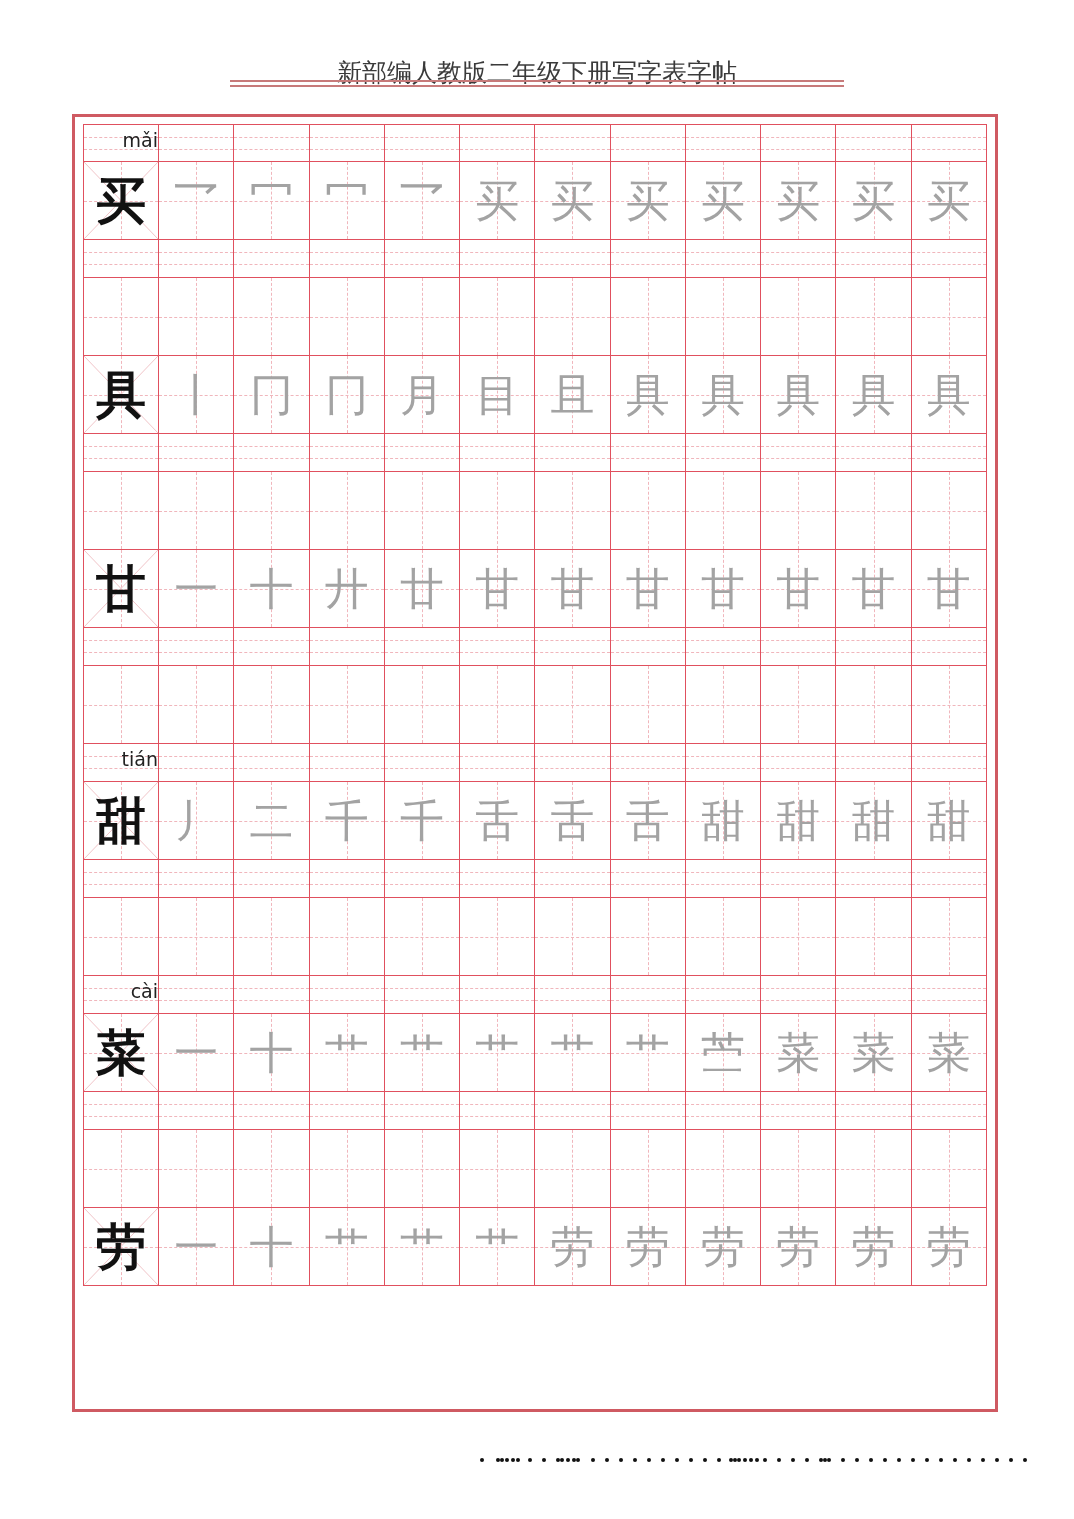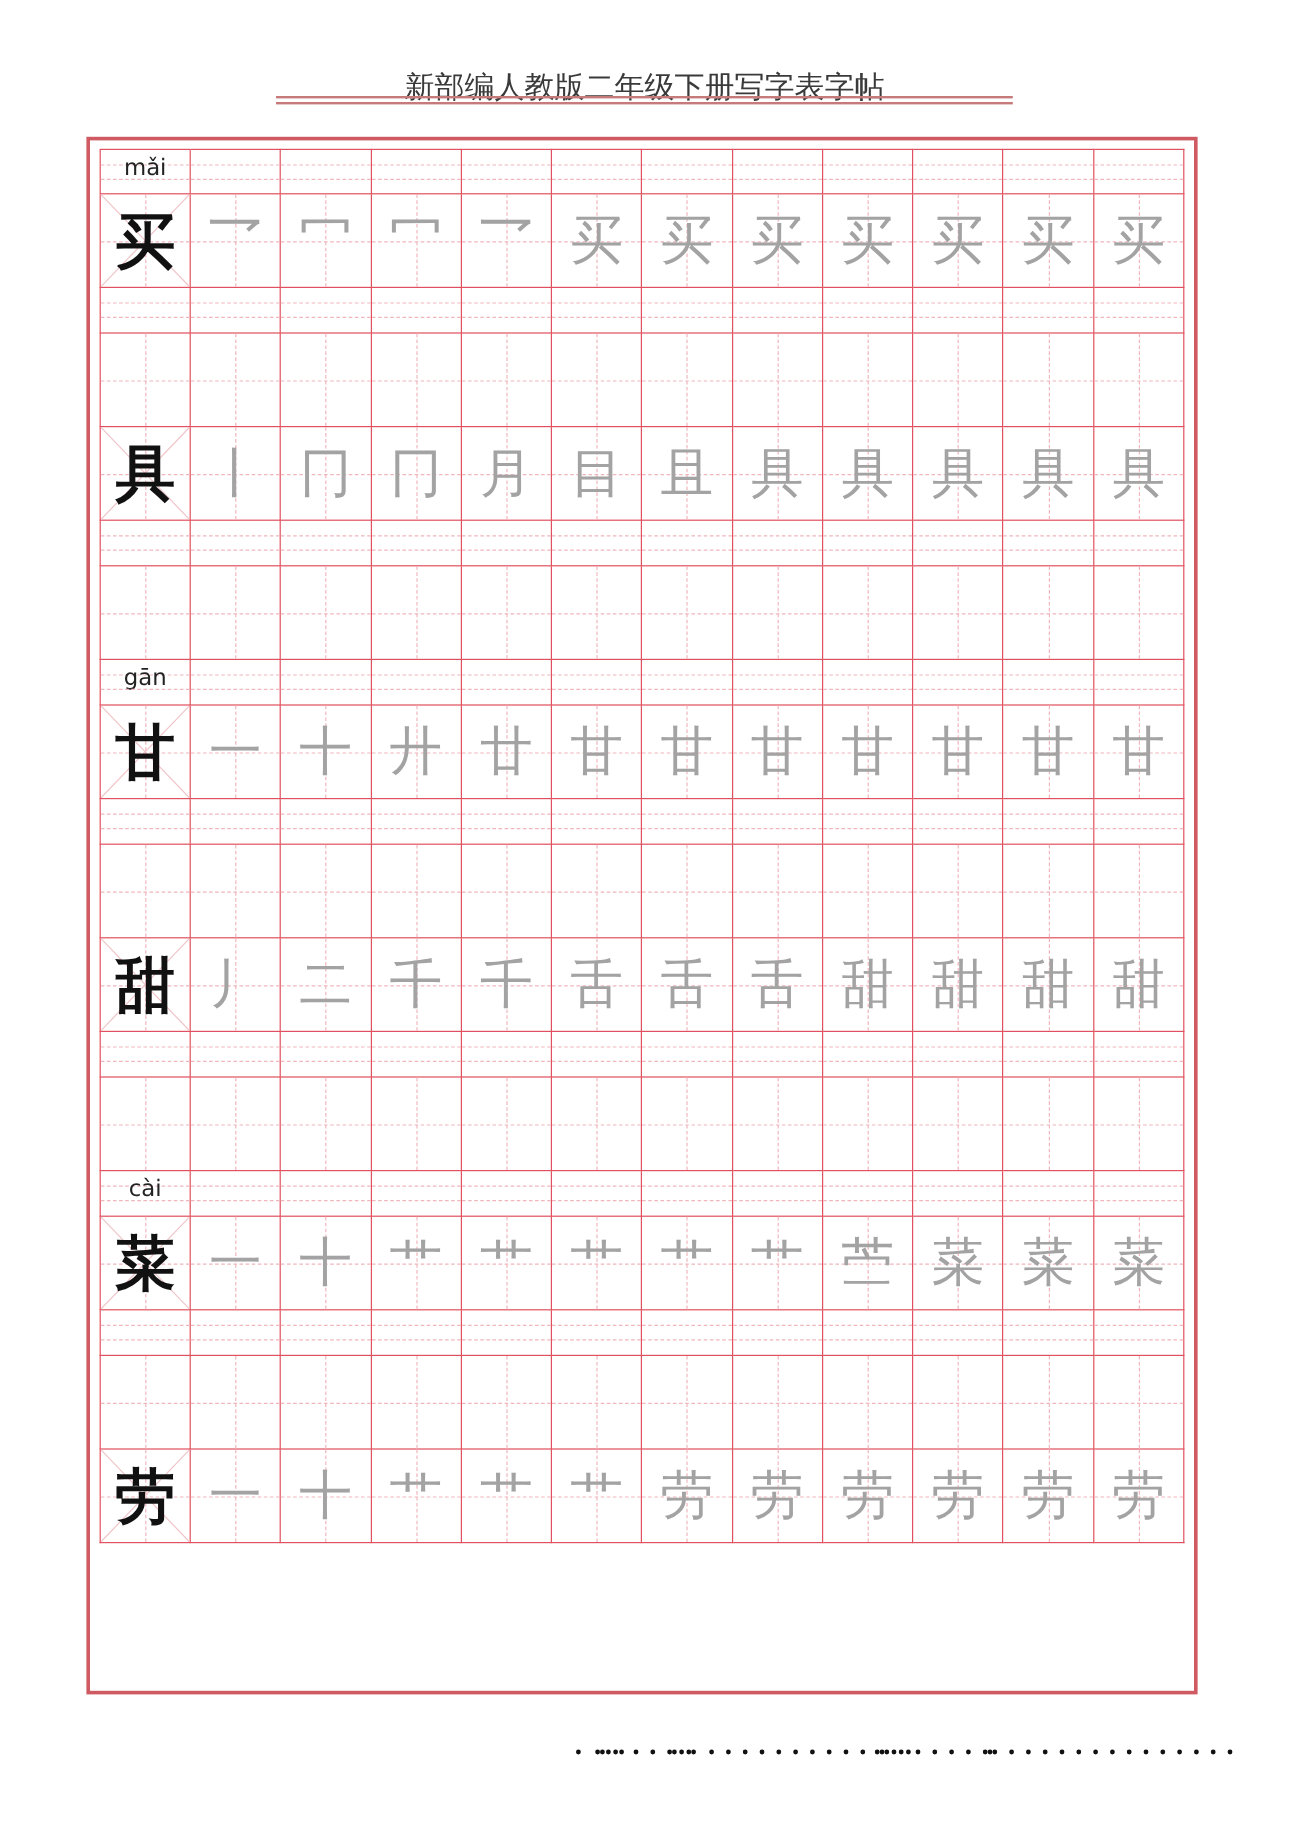--- a/index.html
+++ b/index.html
@@ -26,21 +26,21 @@
     content: ""; position: absolute; left: 0; right: 0; height: 0;
     border-top: 1px dashed #f0b6bc; }
   .py-row .cell::before { top: 12px; }
   .py-row .cell::after { top: 24px; }
   
   .ch-row .cell .vg { position: absolute; left: 50%; top: 0; bottom: 0; width: 0;
                       border-left: 1px dashed #f0b6bc; }
   .ch-row .cell .hg { position: absolute; top: 50%; left: 0; right: 0; height: 0;
                       border-top: 1px dashed #f0b6bc; }
   .diag { position: absolute; left: 0; top: 0; width: 100%; height: 100%; }
-  .pinyin { position: absolute; left: 0; right: 0; top: 4px; text-align: center;
+  .pinyin { position: absolute; left: 0; right: 0; top: 4px; text-align: right;
             font-size: 19px; color: #222; font-family: "DejaVu Sans", sans-serif; }
   .model { position: absolute; left: 0; right: 0; top: 8px; text-align: center;
            font-size: 50px; line-height: 62px; color: #111; font-family: "DejaVu Serif", serif; font-weight: bold; }
   .trace { position: absolute; left: 0; right: 0; top: 12px; text-align: center;
            font-size: 44px; line-height: 54px; color: #a3a3a3; font-family: "DejaVu Sans", sans-serif; }
   .dots { position: absolute; left: 470px; top: 1458px; width: 600px; height: 10px; }
   .dots span { position: absolute; top: 0; width: 4px; height: 4px; border-radius: 50%; background: #111; }
 </style>
 </head>
 <body>
@@ -326,36 +326,20 @@
           <div class="vg"></div>
           <div class="hg"></div>
         </div>
         <div class="cell cn">
           <div class="vg"></div>
           <div class="hg"></div>
         </div>
       </div>
     </div>
     <div class="block">
-      <div class="row py-row">
-        <div class="cell c0">
-          <span class="pinyin">gān</span>
-        </div>
-        <div class="cell cn"></div>
-        <div class="cell cn"></div>
-        <div class="cell cn"></div>
-        <div class="cell cn"></div>
-        <div class="cell cn"></div>
-        <div class="cell cn"></div>
-        <div class="cell cn"></div>
-        <div class="cell cn"></div>
-        <div class="cell cn"></div>
-        <div class="cell cn"></div>
-        <div class="cell cn"></div>
-      </div>
       <div class="row ch-row">
         <div class="cell c0">
           <div class="vg"></div>
           <div class="hg"></div>
           <svg class="diag" viewBox="0 0 100 100" preserveAspectRatio="none">
             <line x1="0" y1="0" x2="100" y2="100" stroke="#f0c4c8" stroke-width="1" vector-effect="non-scaling-stroke"></line>
             <line x1="100" y1="0" x2="0" y2="100" stroke="#f0c4c8" stroke-width="1" vector-effect="non-scaling-stroke"></line>
           </svg>
           <span class="model">甘</span>
         </div>
@@ -474,20 +458,36 @@
           <div class="vg"></div>
           <div class="hg"></div>
         </div>
         <div class="cell cn">
           <div class="vg"></div>
           <div class="hg"></div>
         </div>
       </div>
     </div>
     <div class="block">
+      <div class="row py-row">
+        <div class="cell c0">
+          <span class="pinyin">tián</span>
+        </div>
+        <div class="cell cn"></div>
+        <div class="cell cn"></div>
+        <div class="cell cn"></div>
+        <div class="cell cn"></div>
+        <div class="cell cn"></div>
+        <div class="cell cn"></div>
+        <div class="cell cn"></div>
+        <div class="cell cn"></div>
+        <div class="cell cn"></div>
+        <div class="cell cn"></div>
+        <div class="cell cn"></div>
+      </div>
       <div class="row ch-row">
         <div class="cell c0">
           <div class="vg"></div>
           <div class="hg"></div>
           <svg class="diag" viewBox="0 0 100 100" preserveAspectRatio="none">
             <line x1="0" y1="0" x2="100" y2="100" stroke="#f0c4c8" stroke-width="1" vector-effect="non-scaling-stroke"></line>
             <line x1="100" y1="0" x2="0" y2="100" stroke="#f0c4c8" stroke-width="1" vector-effect="non-scaling-stroke"></line>
           </svg>
           <span class="model">甜</span>
         </div>

